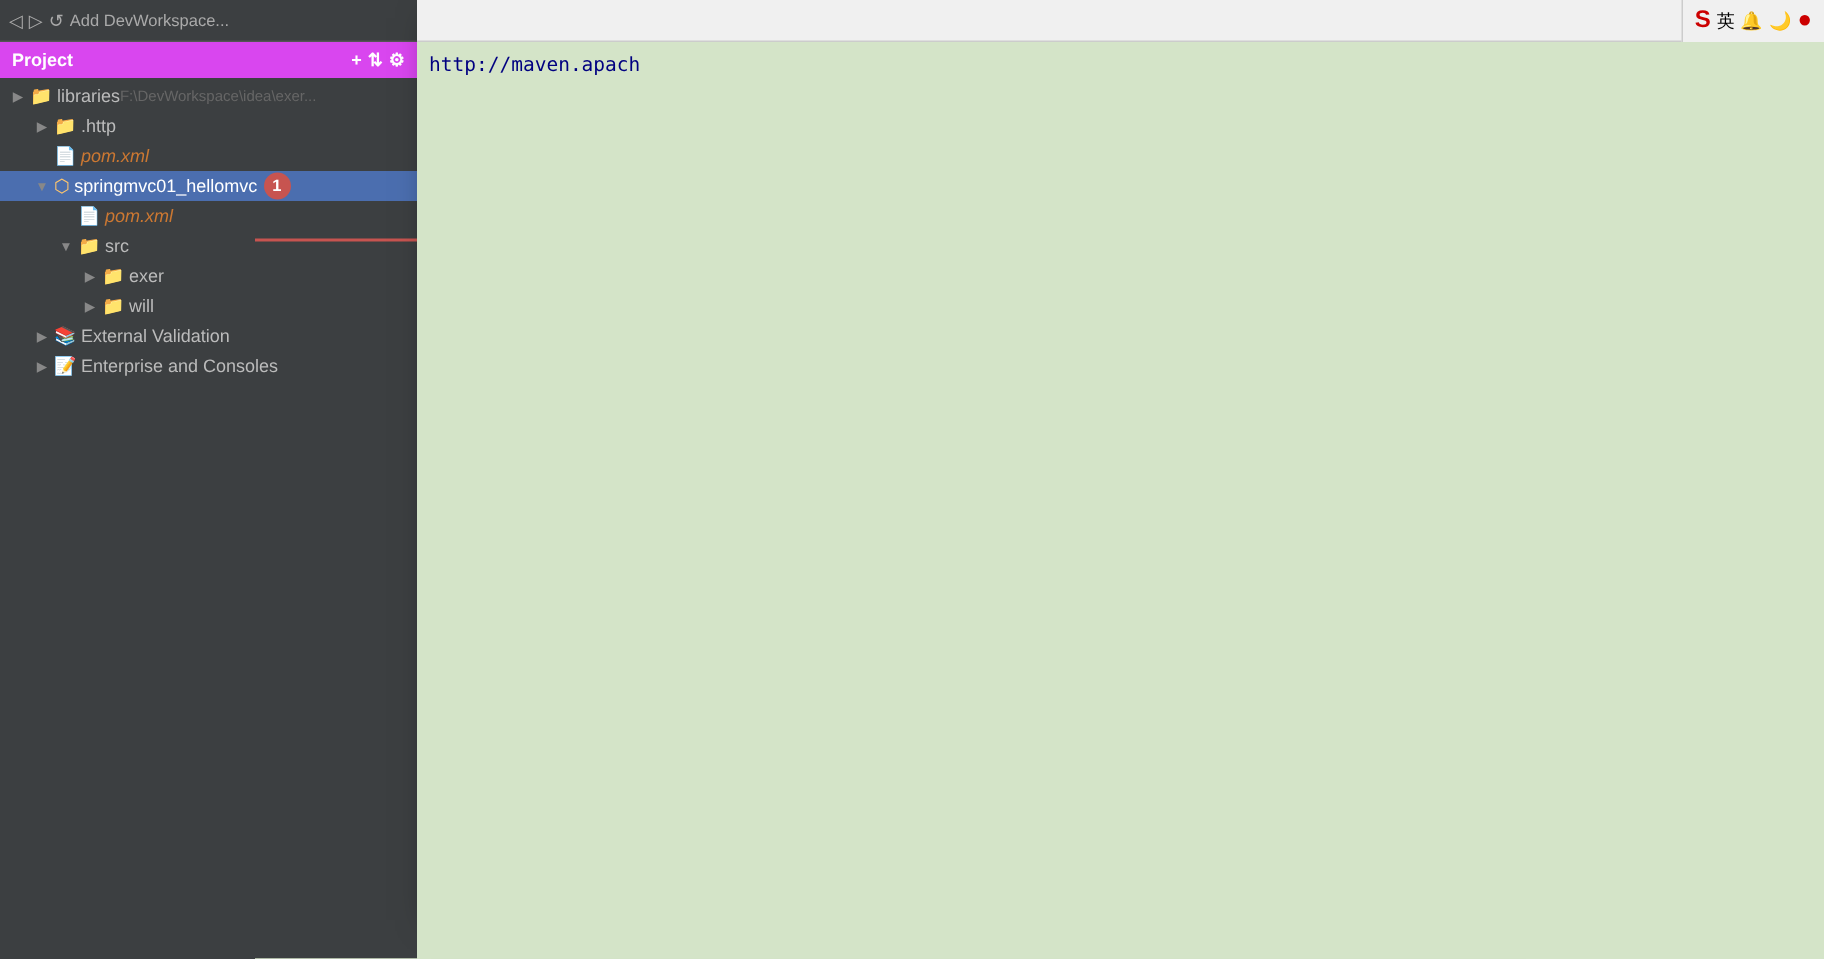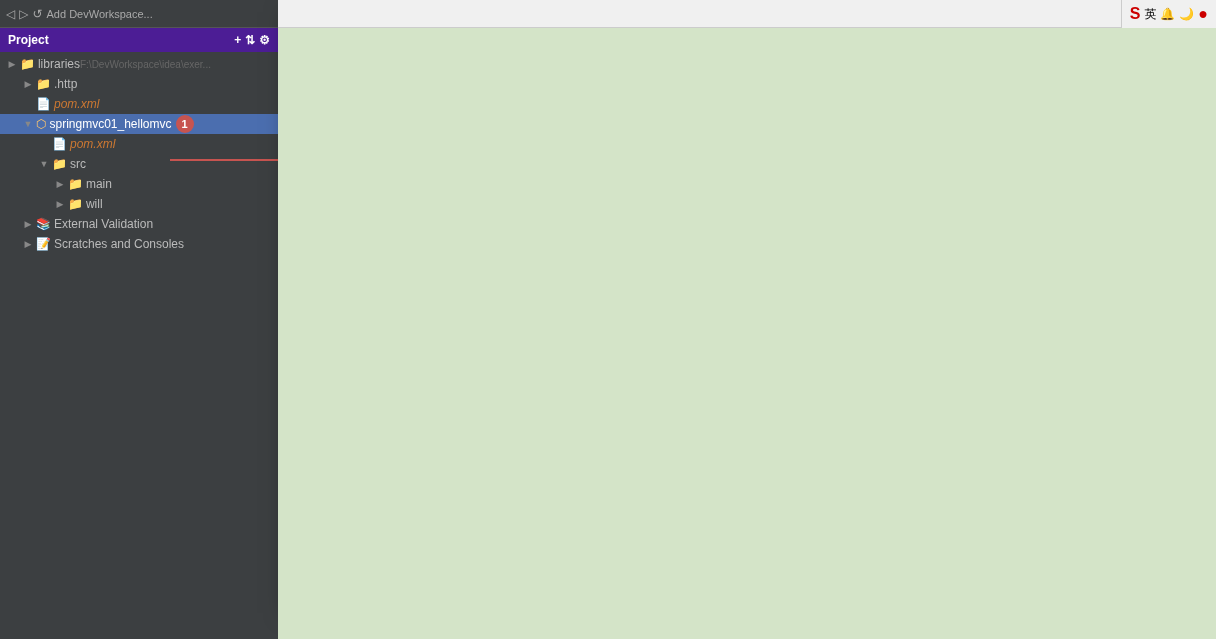--- a/index.html
+++ b/index.html
@@ -28,21 +28,21 @@
       height: 28px;
       background: #3c3f41;
       border-bottom: 1px solid #555;
       display: flex;
       align-items: center;
       padding: 0 6px;
       gap: 4px;
     }
 
     .project-header {
-      background: #4c1d95;
+      background: #d946ef;
       color: white;
       padding: 4px 8px;
       font-size: 12px;
       font-weight: bold;
       display: flex;
       align-items: center;
       gap: 4px;
       height: 24px;
     }
 
@@ -423,39 +423,39 @@
 
     <div class="tree-item" style="padding-left:36px;">
       <span class="arrow">▼</span>
       <span class="icon" style="color:#aaa;">📁</span>
       <span>src</span>
     </div>
 
     <div class="tree-item" style="padding-left:52px;">
       <span class="arrow">▶</span>
       <span class="icon" style="color:#aaa;">📁</span>
-      <span>main</span>
+      <span>exer</span>
     </div>
 
     <div class="tree-item" style="padding-left:52px;">
       <span class="arrow">▶</span>
       <span class="icon" style="color:#aaa;">📁</span>
       <span>will</span>
     </div>
 
     <div class="tree-item" style="padding-left:20px;">
       <span class="arrow">▶</span>
       <span class="icon" style="color:#56a8c7;">📚</span>
       <span>External Validation</span>
     </div>
 
     <div class="tree-item" style="padding-left:20px;">
       <span class="arrow">▶</span>
       <span class="icon" style="color:#aaa;">📝</span>
-      <span>Scratches and Consoles</span>
+      <span>Enterprise and Consoles</span>
     </div>
   </div>
 </div>
 
 <svg style="position:absolute;left:160px;top:140px;pointer-events:none;" width="140" height="40">
   <defs>
     <marker id="arr1" markerWidth="6" markerHeight="6" refX="3" refY="3" orient="auto">
       <path d="M0,0 L6,3 L0,6 Z" fill="#c75450"></path>
     </marker>
   </defs>
@@ -674,20 +674,23 @@
     </div>
 
     <button class="ok-btn">OK</button>
     <button class="cancel-btn">Cancel</button>
   </div>
 </div>
 
 <div class="right-panel">
   <div class="right-toolbar">
   </div>
+  <div class="right-content">
+    <span>http://maven.apach</span>
+  </div>
 
   <div style="position:absolute;top:0;right:0;height:28px;background:#f0f0f0;display:flex;align-items:center;padding:0 8px;gap:4px;border-left:1px solid #ccc;">
     <span style="color:#cc0000;font-size:16px;font-weight:bold;">S</span>
     <span style="font-size:12px;">英</span>
     <span>🔔</span>
     <span>🌙</span>
     <span style="color:#cc0000;font-size:16px;">●</span>
   </div>
 </div>
 

